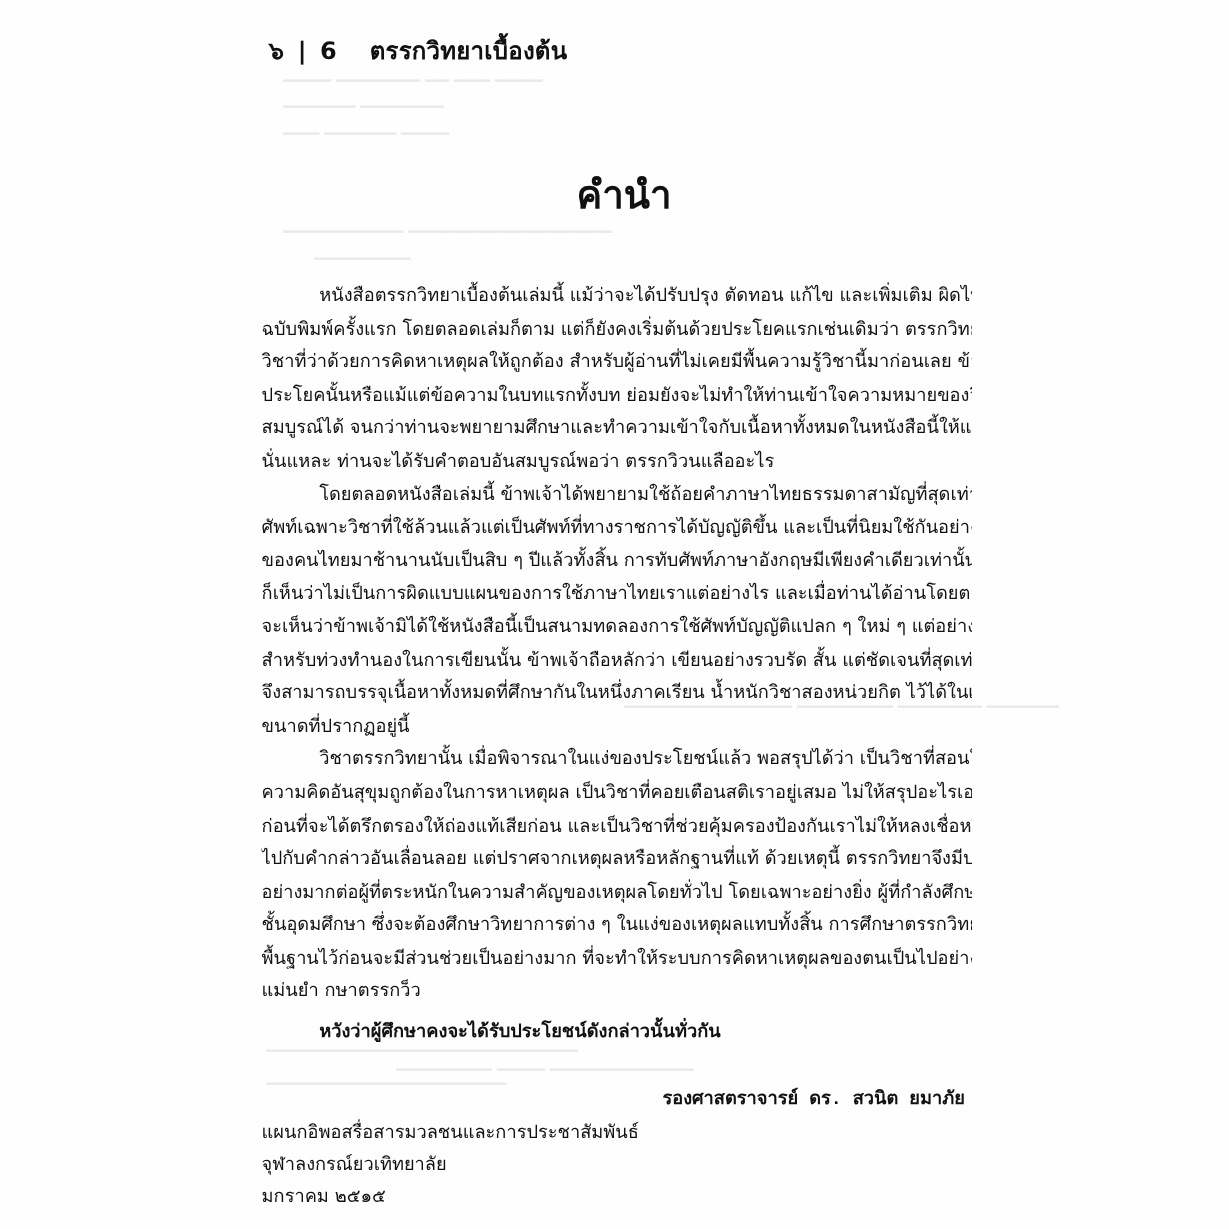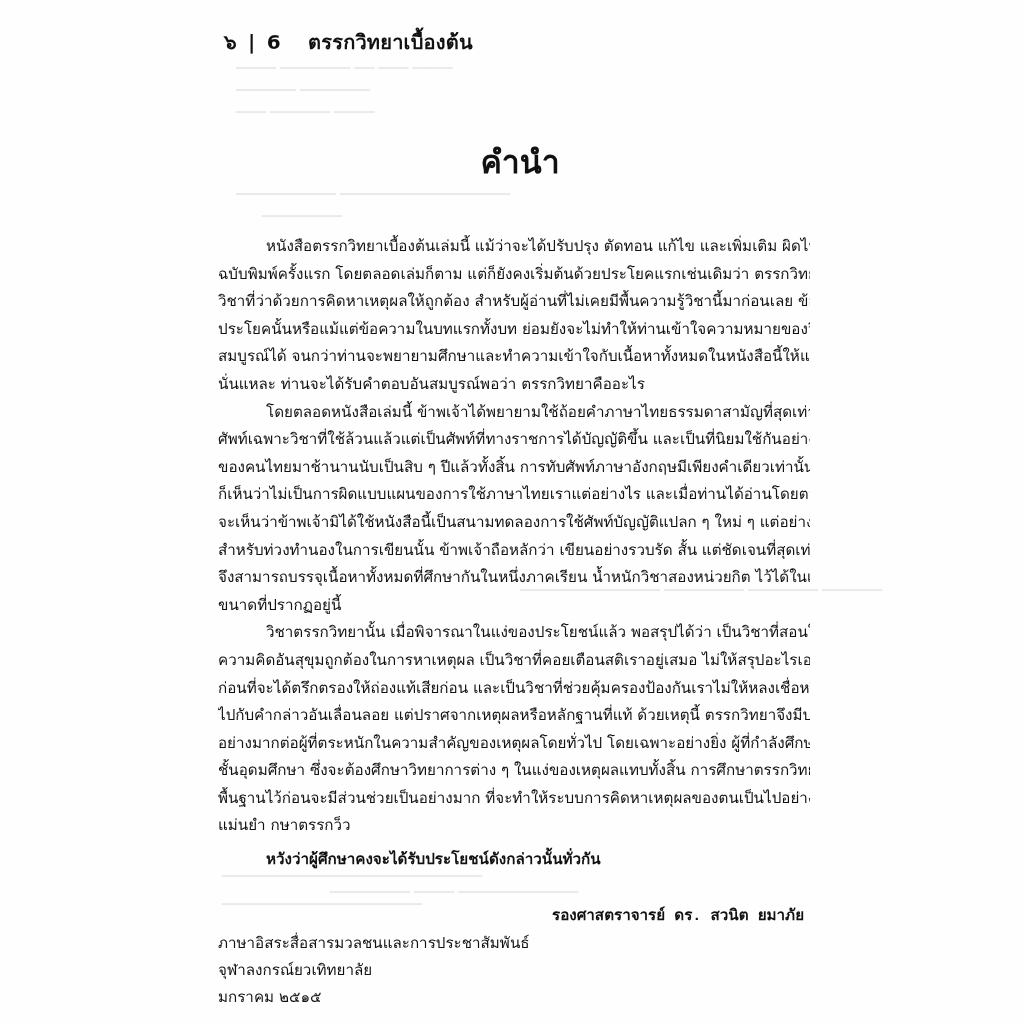--- a/index.html
+++ b/index.html
@@ -128,21 +128,21 @@
 
   <div class="title">คำนำ</div>
 
   <div class="body-text">
     <div>
       <span class="line indent">หนังสือตรรกวิทยาเบื้องต้นเล่มนี้ แม้ว่าจะได้ปรับปรุง ตัดทอน แก้ไข และเพิ่มเติม ผิดไปจาก</span>
       <span class="line">ฉบับพิมพ์ครั้งแรก โดยตลอดเล่มก็ตาม แต่ก็ยังคงเริ่มต้นด้วยประโยคแรกเช่นเดิมว่า ตรรกวิทยา คือ</span>
       <span class="line">วิชาที่ว่าด้วยการคิดหาเหตุผลให้ถูกต้อง สำหรับผู้อ่านที่ไม่เคยมีพื้นความรู้วิชานี้มาก่อนเลย ข้อความ</span>
       <span class="line">ประโยคนั้นหรือแม้แต่ข้อความในบทแรกทั้งบท ย่อมยังจะไม่ทำให้ท่านเข้าใจความหมายของวิชานี้โดย</span>
       <span class="line">สมบูรณ์ได้ จนกว่าท่านจะพยายามศึกษาและทำความเข้าใจกับเนื้อหาทั้งหมดในหนังสือนี้ให้แจ่มแจ้งแล้ว</span>
-      <span class="line last">นั่นแหละ ท่านจะได้รับคำตอบอันสมบูรณ์พอว่า ตรรกวิทยาคืออะไร</span>
+      <span class="line last">นั่นแหละ ท่านจะได้รับคำตอบอันสมบูรณ์พอว่า ตรรกวิวนแลืออะไร</span>
     </div>
     <div>
       <span class="line indent">โดยตลอดหนังสือเล่มนี้ ข้าพเจ้าได้พยายามใช้ถ้อยคำภาษาไทยธรรมดาสามัญที่สุดเท่าที่จะเป็นได้</span>
       <span class="line">ศัพท์เฉพาะวิชาที่ใช้ล้วนแล้วแต่เป็นศัพท์ที่ทางราชการได้บัญญัติขึ้น และเป็นที่นิยมใช้กันอย่างแพร่หลาย</span>
       <span class="line">ของคนไทยมาช้านานนับเป็นสิบ ๆ ปีแล้วทั้งสิ้น การทับศัพท์ภาษาอังกฤษมีเพียงคำเดียวเท่านั้น ซึ่งข้าพเจ้า</span>
       <span class="line">ก็เห็นว่าไม่เป็นการผิดแบบแผนของการใช้ภาษาไทยเราแต่อย่างไร  และเมื่อท่านได้อ่านโดยตลอดแล้ว</span>
       <span class="line">จะเห็นว่าข้าพเจ้ามิได้ใช้หนังสือนี้เป็นสนามทดลองการใช้ศัพท์บัญญัติแปลก ๆ  ใหม่ ๆ  แต่อย่างใดเลย</span>
       <span class="line">สำหรับท่วงทำนองในการเขียนนั้น ข้าพเจ้าถือหลักว่า เขียนอย่างรวบรัด สั้น แต่ชัดเจนที่สุดเท่าที่จะทำได้</span>
       <span class="line">จึงสามารถบรรจุเนื้อหาทั้งหมดที่ศึกษากันในหนึ่งภาคเรียน น้ำหนักวิชาสองหน่วยกิต ไว้ได้ในเล่มหนังสือ</span>
       <span class="line last">ขนาดที่ปรากฏอยู่นี้</span>
@@ -156,18 +156,18 @@
       <span class="line">ชั้นอุดมศึกษา  ซึ่งจะต้องศึกษาวิทยาการต่าง ๆ  ในแง่ของเหตุผลแทบทั้งสิ้น  การศึกษาตรรกวิทยาเป็น</span>
       <span class="line">พื้นฐานไว้ก่อนจะมีส่วนช่วยเป็นอย่างมาก ที่จะทำให้ระบบการคิดหาเหตุผลของตนเป็นไปอย่างมีระเบียบ</span>
       <span class="line last">แม่นยำ กษาตรรกว็ว</span>
     </div>
   </div>
 
   <div class="closing">หวังว่าผู้ศึกษาคงจะได้รับประโยชน์ดังกล่าวนั้นทั่วกัน</div>
 
   <div class="signature">รองศาสตราจารย์ ดร. สวนิต ยมาภัย</div>
 
-  <div class="affil" style="top:931px;">ภาษาอิสระสื่อสารมวลชนและการประชาสัมพันธ์</div>
+  <div class="affil" style="top:931px;">แผนกอิพอสรื่อสารมวลชนและการประชาสัมพันธ์</div>
   <div class="affil" style="top:958px;">จุฬาลงกรณ์ยวเทิทยาลัย</div>
   <div class="affil" style="top:985px;">มกราคม ๒๕๑๕</div>
 
 
 </div>
 
 </body></html>

